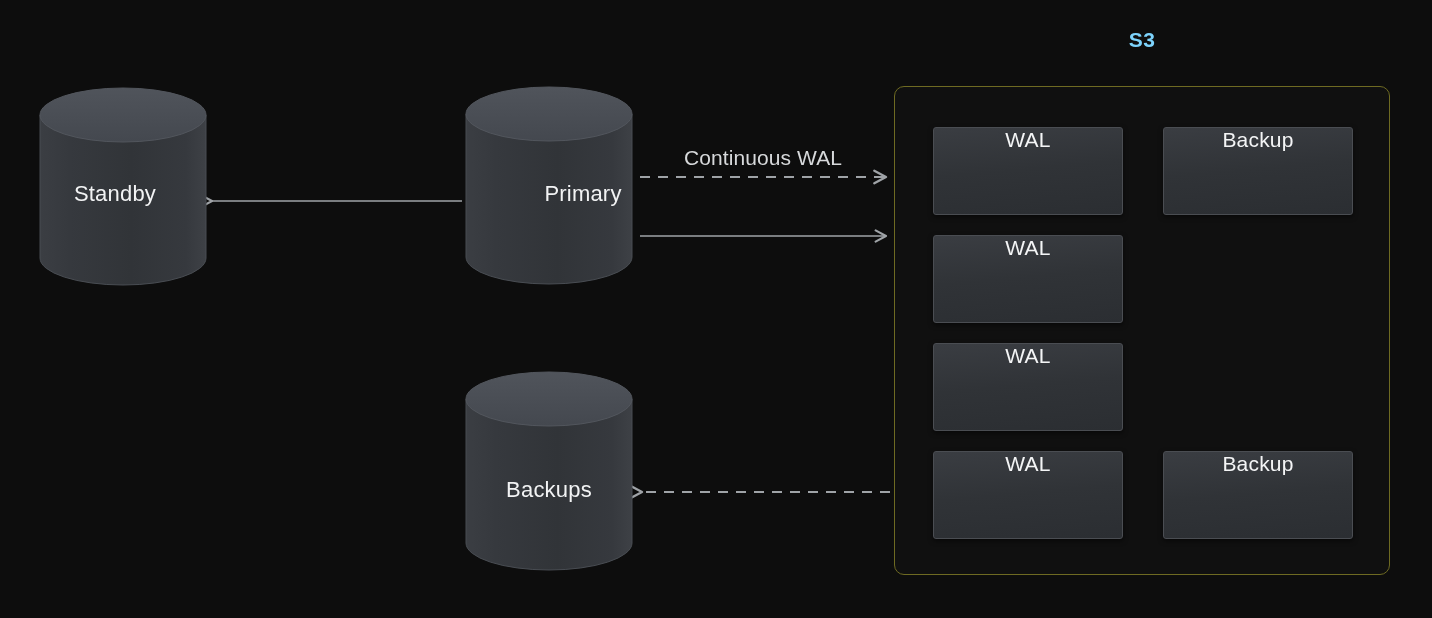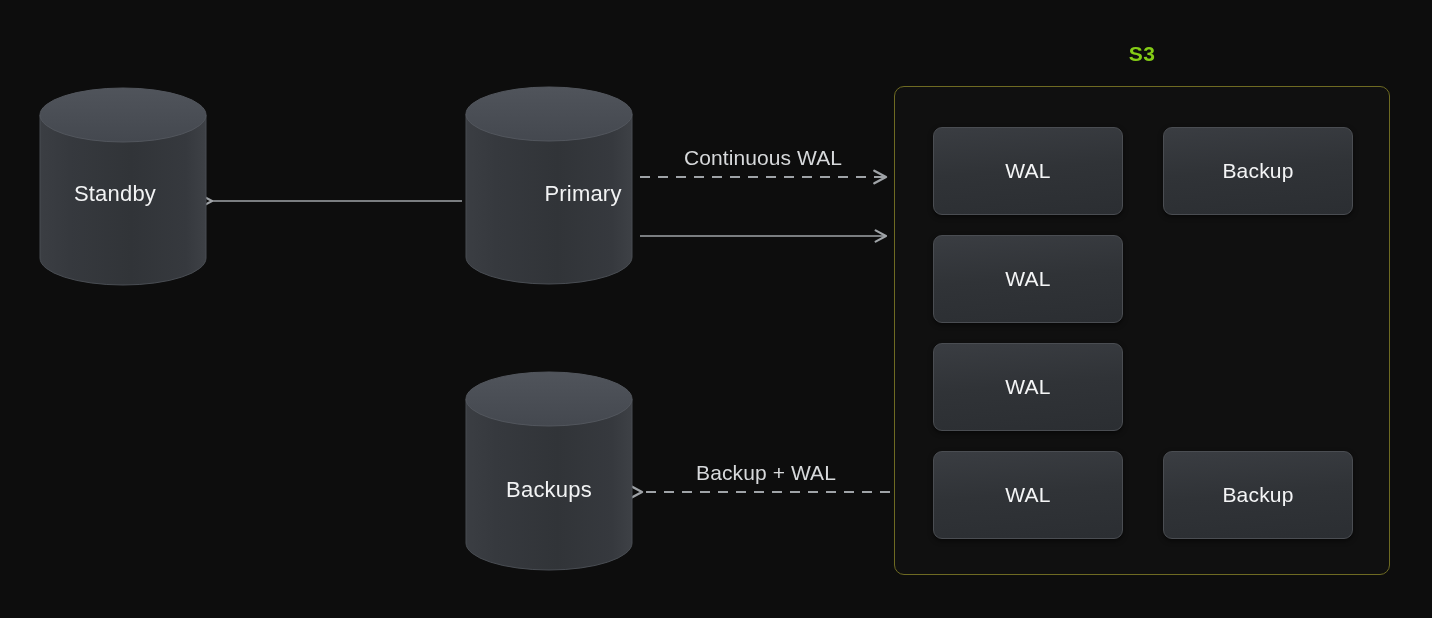--- a/index.html
+++ b/index.html
@@ -53,40 +53,40 @@
     width: 496px;
     height: 489px;
     border: 1.5px solid #6e6a22;
     border-radius: 10px;
     background: #101010;
     box-sizing: border-box;
   }
   .s3-title {
     position: absolute;
     left: 894px;
-    top: 42px;
+    top: 28px;
     width: 496px;
     text-align: center;
     font-size: 21px;
     font-weight: bold;
-    color: #84cc16;
+    color: #7dd3fc;
     letter-spacing: 0.3px;
   }
 
   
   .obj-box {
     position: absolute;
     width: 190px;
     height: 88px;
-    border-radius: 9px;
+    border-radius: 3px;
     border: 1px solid #4a4d52;
     background: linear-gradient(175deg, #3a3d42 0%, #303337 48%, #2b2e32 100%);
     box-sizing: border-box;
     display: flex;
-    align-items: center;
+    align-items: flex-start;
     justify-content: center;
     box-shadow: 0 2px 5px rgba(0,0,0,0.55);
   }
   .obj-box-label {
     font-size: 21px;
     color: #f4f5f6;
     letter-spacing: 0.2px;
   }
 
   
@@ -164,21 +164,20 @@
   </div>
 
   <div class="db-node" style="left:466px; top:372px; width:166px; height:199px;">
     <div class="db-label" style="top:105px;">Backups</div>
   </div>
 
 
   <div class="edge-label" style="left:613px; top:146px; width:300px;">Continuous WAL</div>
 
 
-  <div class="edge-label" style="left:616px; top:461px; width:300px;">Backup + WAL</div>
 
   <div class="s3-title">S3</div>
 
   <div class="s3-container">
 
     <div class="obj-box" style="left:38px; top:40px;">
       <span class="obj-box-label">WAL</span>
     </div>
 
     <div class="obj-box" style="left:268px; top:40px;">

